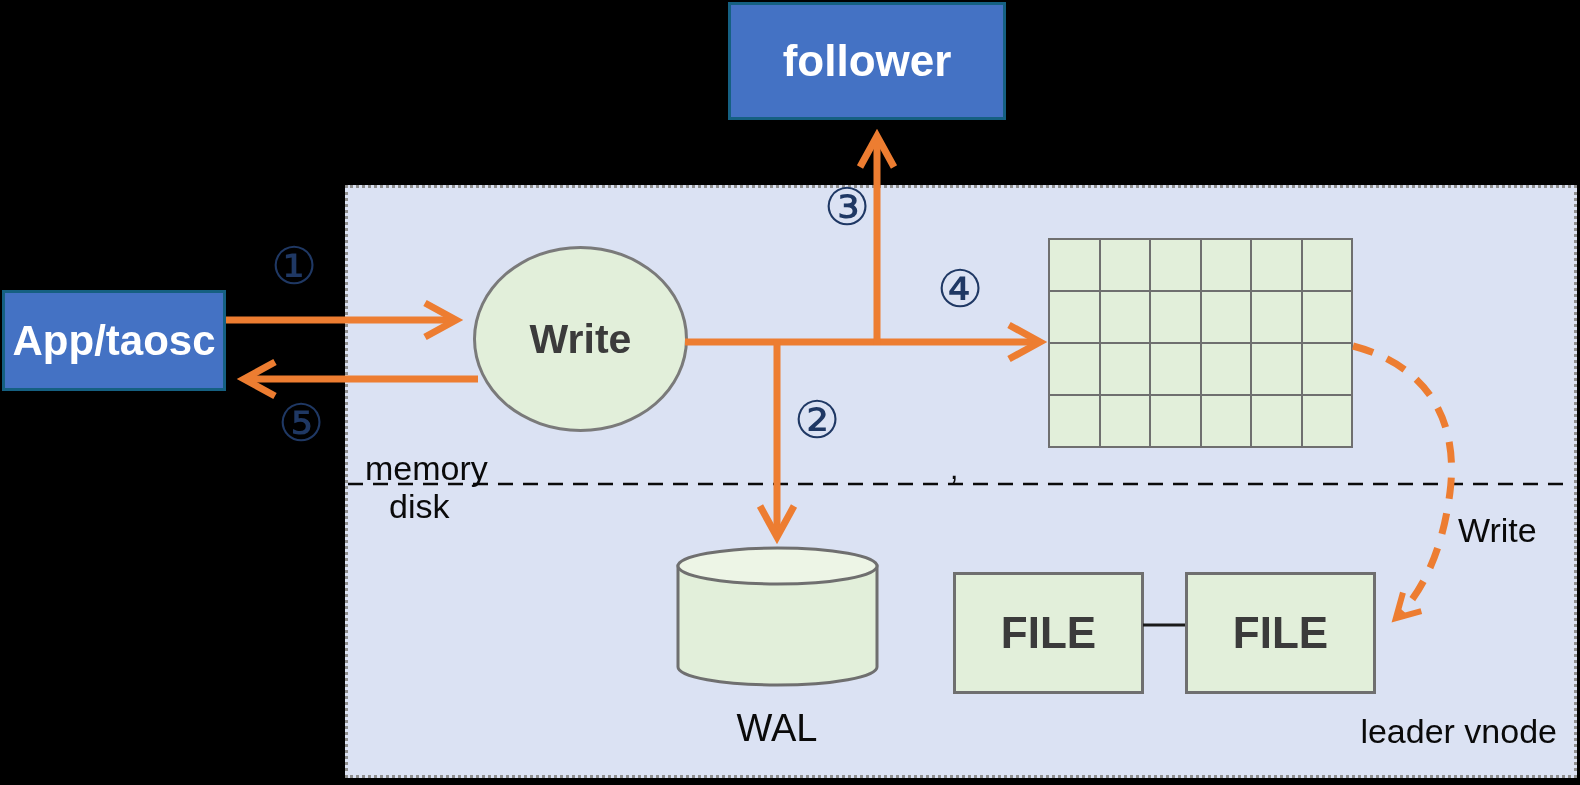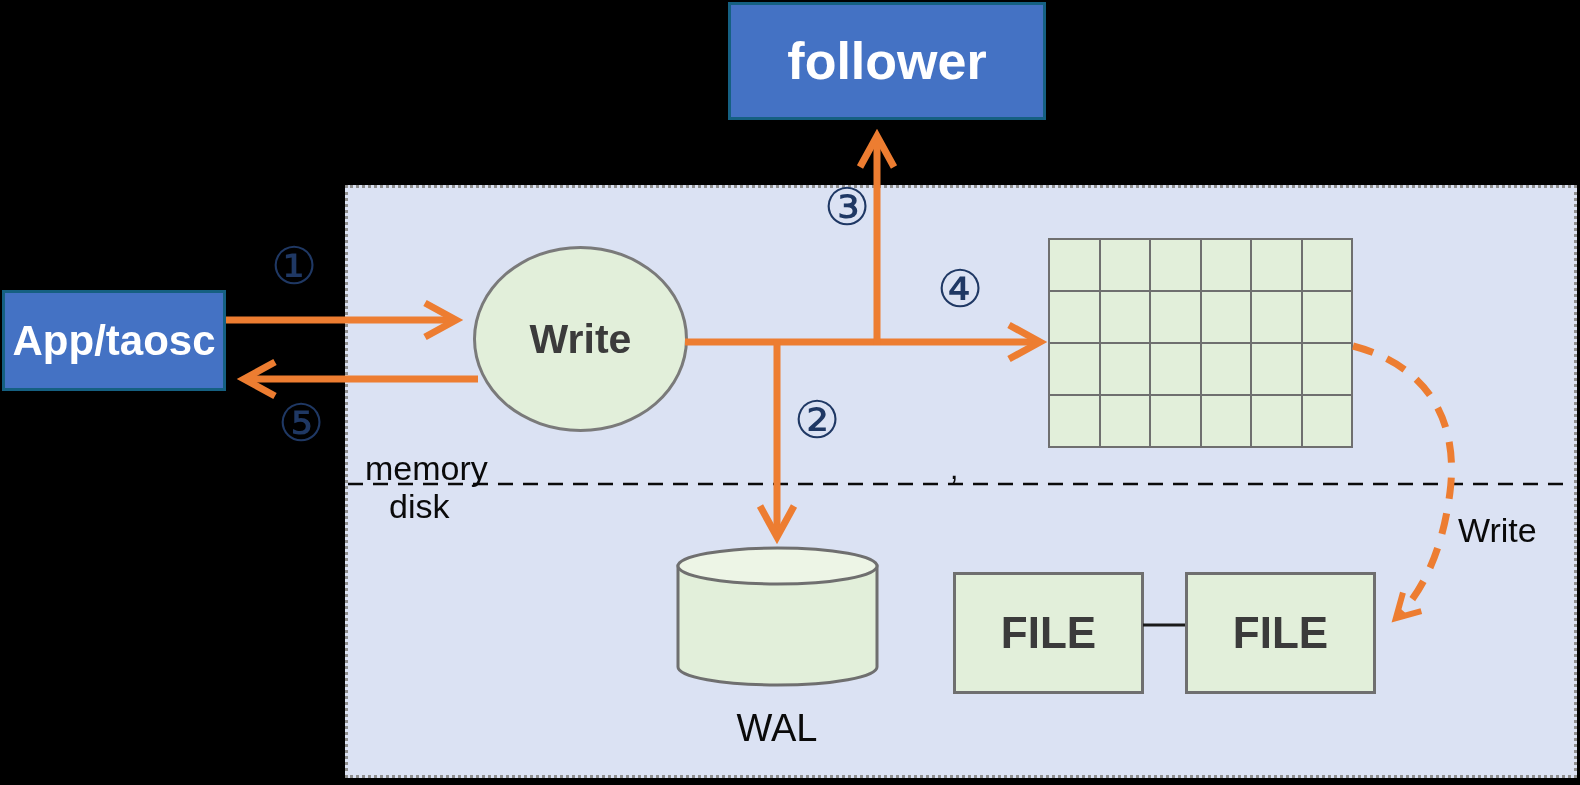--- a/index.html
+++ b/index.html
@@ -29,21 +29,21 @@
     border:3px dotted var(--panel-border);
     box-sizing:border-box;
   }
   .blue-box{
     position:absolute;background:var(--blue-fill);
     border:3px solid var(--blue-border);box-sizing:border-box;
     color:var(--white-text);font-weight:bold;text-align:center;
     display:flex;flex-direction:column;align-items:center;justify-content:center;
   }
   .app-box{left:2px;top:290px;width:224px;height:101px;font-size:42px;}
-  .follower-box{left:728px;top:2px;width:318px;height:118px;font-size:52px;line-height:46px;}
+  .follower-box{left:728px;top:2px;width:278px;height:118px;font-size:44px;line-height:46px;}
   .write-circle{
     position:absolute;left:473px;top:246px;width:215px;height:186px;
     border-radius:50%;background:var(--green-fill);
     border:3px solid #7a7a7a;box-sizing:border-box;
     display:flex;align-items:center;justify-content:center;
     font-size:41px;font-weight:bold;color:var(--dark-text);
   }
   .grid-box{
     position:absolute;left:1048px;top:238px;width:305px;height:210px;
     display:grid;grid-template-columns:repeat(6,1fr);grid-template-rows:repeat(4,1fr);
@@ -159,20 +159,21 @@
     <span>App/taosc</span>
   </div>
   <div class="blue-box follower-box">
     <span>follower</span>
   </div>
 
   <div class="txt memory-label">memory</div>
   <div class="txt disk-label">disk</div>
   <div class="txt wal-label">WAL</div>
   <div class="txt flush-label">Write</div>
+  <div class="txt leader-label">leader vnode</div>
   <div class="txt stray-comma">,</div>
 
   <div class="step step1">①</div>
   <div class="step step2">②</div>
   <div class="step step3">③</div>
   <div class="step step4">④</div>
   <div class="step step5">⑤</div>
 
 </div>
 

